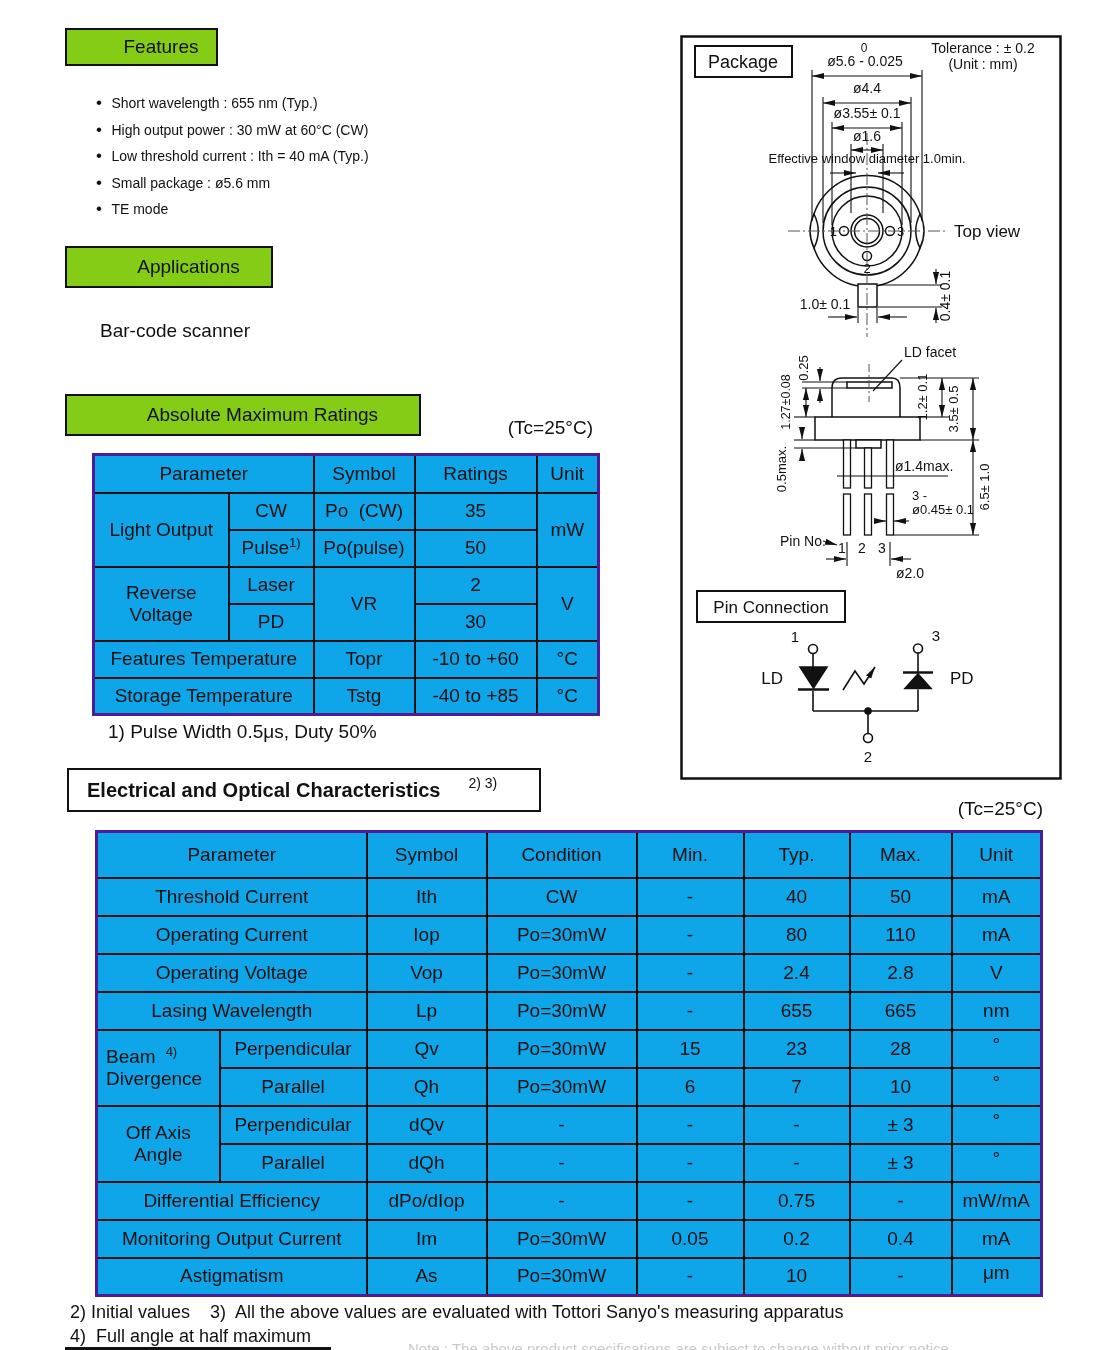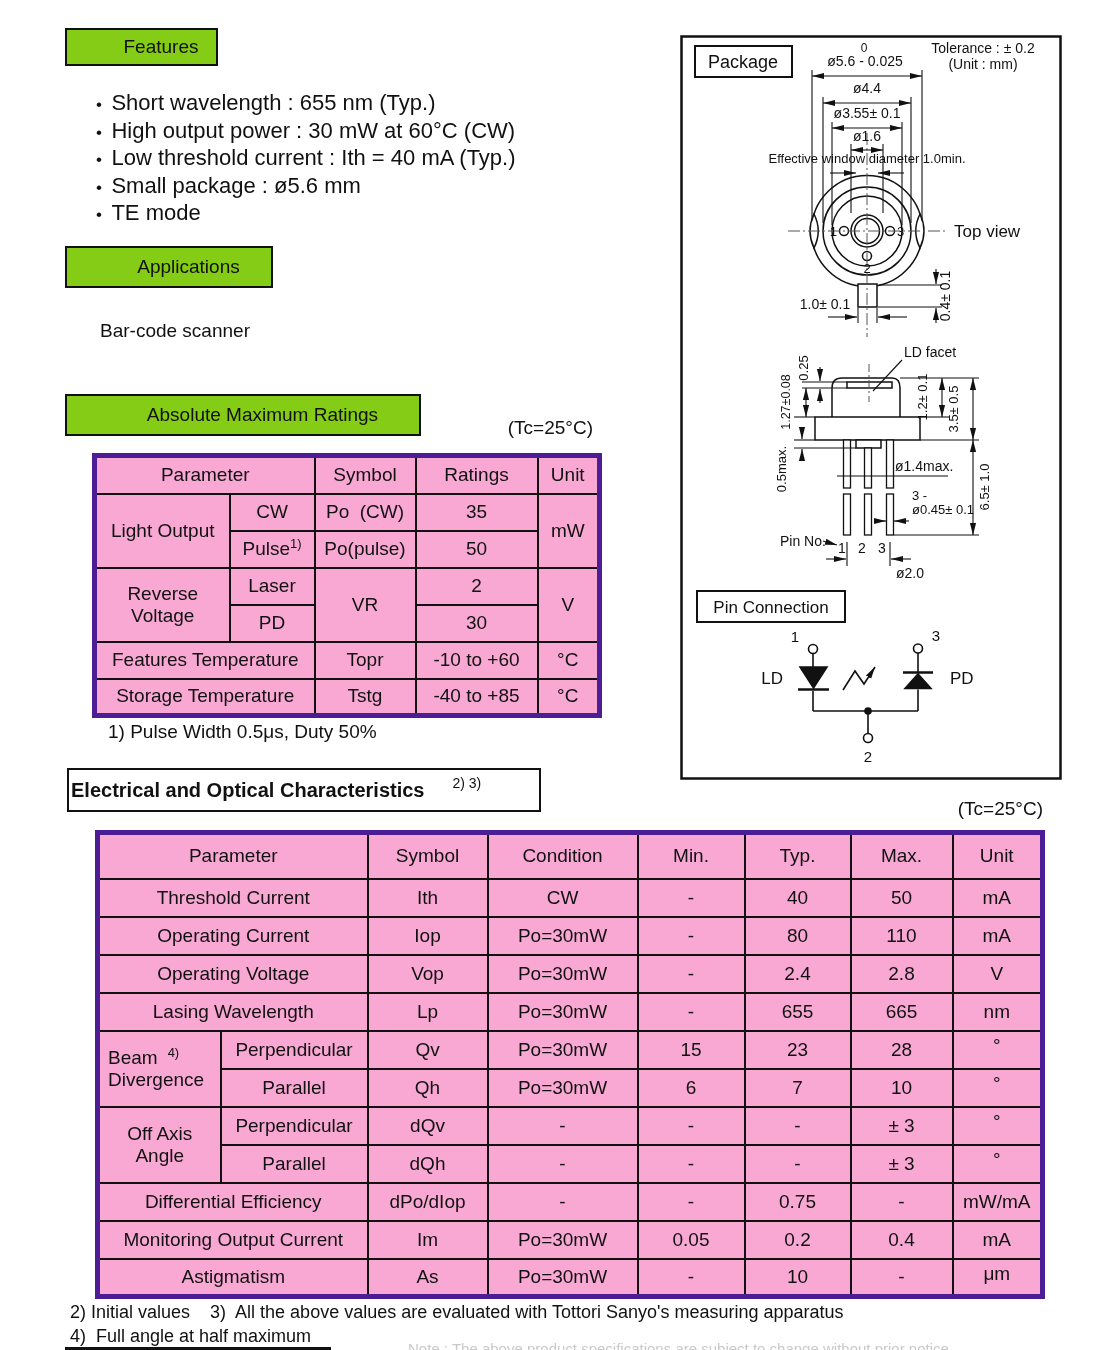--- a/index.html
+++ b/index.html
@@ -3,32 +3,32 @@
 <meta charset="utf-8">
 <style>
   html,body{margin:0;padding:0;}
   body{width:1100px;height:1350px;position:relative;background:#ffffff;color:#111;
        font-family:"Liberation Sans",sans-serif;overflow:hidden;}
   .abs{position:absolute;}
   .titlebox{border:2.5px solid #111;font-weight:normal;display:flex;align-items:center;
             justify-content:center;background:#84cc16;padding-left:39px;}
   .t19{font-size:19px;}
   .t18{font-size:18px;}
-  ul.features{list-style:none;margin:0;padding:0;font-size:22px;line-height:25.5px;}
+  ul.features{list-style:none;margin:0;padding:0;font-size:14px;line-height:25.5px;}
   ul.features li::before{content:"\2022\00a0\00a0";font-size:17px;}
-  table.dt{border-collapse:collapse;table-layout:fixed;position:absolute;border:5px solid #4c1d95;background:#f9a8d4;}
+  table.dt{border-collapse:collapse;table-layout:fixed;position:absolute;border:3px solid #4c1d95;background:#0ea5e9;}
   table.dt td{border:2px solid #111;text-align:center;vertical-align:middle;
               font-size:19px;padding:0;overflow:hidden;}
   .sup{font-size:13px;position:relative;top:-7px;}
   .pre{white-space:pre;border-radius:12px;}
   .group-left{text-align:left !important;padding-left:8px !important;}
   .rightalign{text-align:right;}
   .deg{font-size:18px;vertical-align:top !important;padding-top:3px !important;}
   .eoc-titlebox{border:2.5px solid #111;background:#fff;display:flex;align-items:center;}
-  .eoc-title{font-weight:bold;font-size:20px;padding-left:2px;}
+  .eoc-title{font-weight:bold;font-size:20px;padding-left:18px;}
   .eoc-sup{font-size:14px;position:relative;top:-7px;margin-left:28px;}
   svg text{fill:#111;font-family:"Liberation Sans",sans-serif;}
   .faint{color:#c9c9c9;font-size:15px;}
   .cutline{background:#111;}
 </style>
 </head>
 <body>
 
 <div class="abs titlebox t19" style="left:65px;top:28px;width:110px;height:34px;">
   <span>Features</span>

